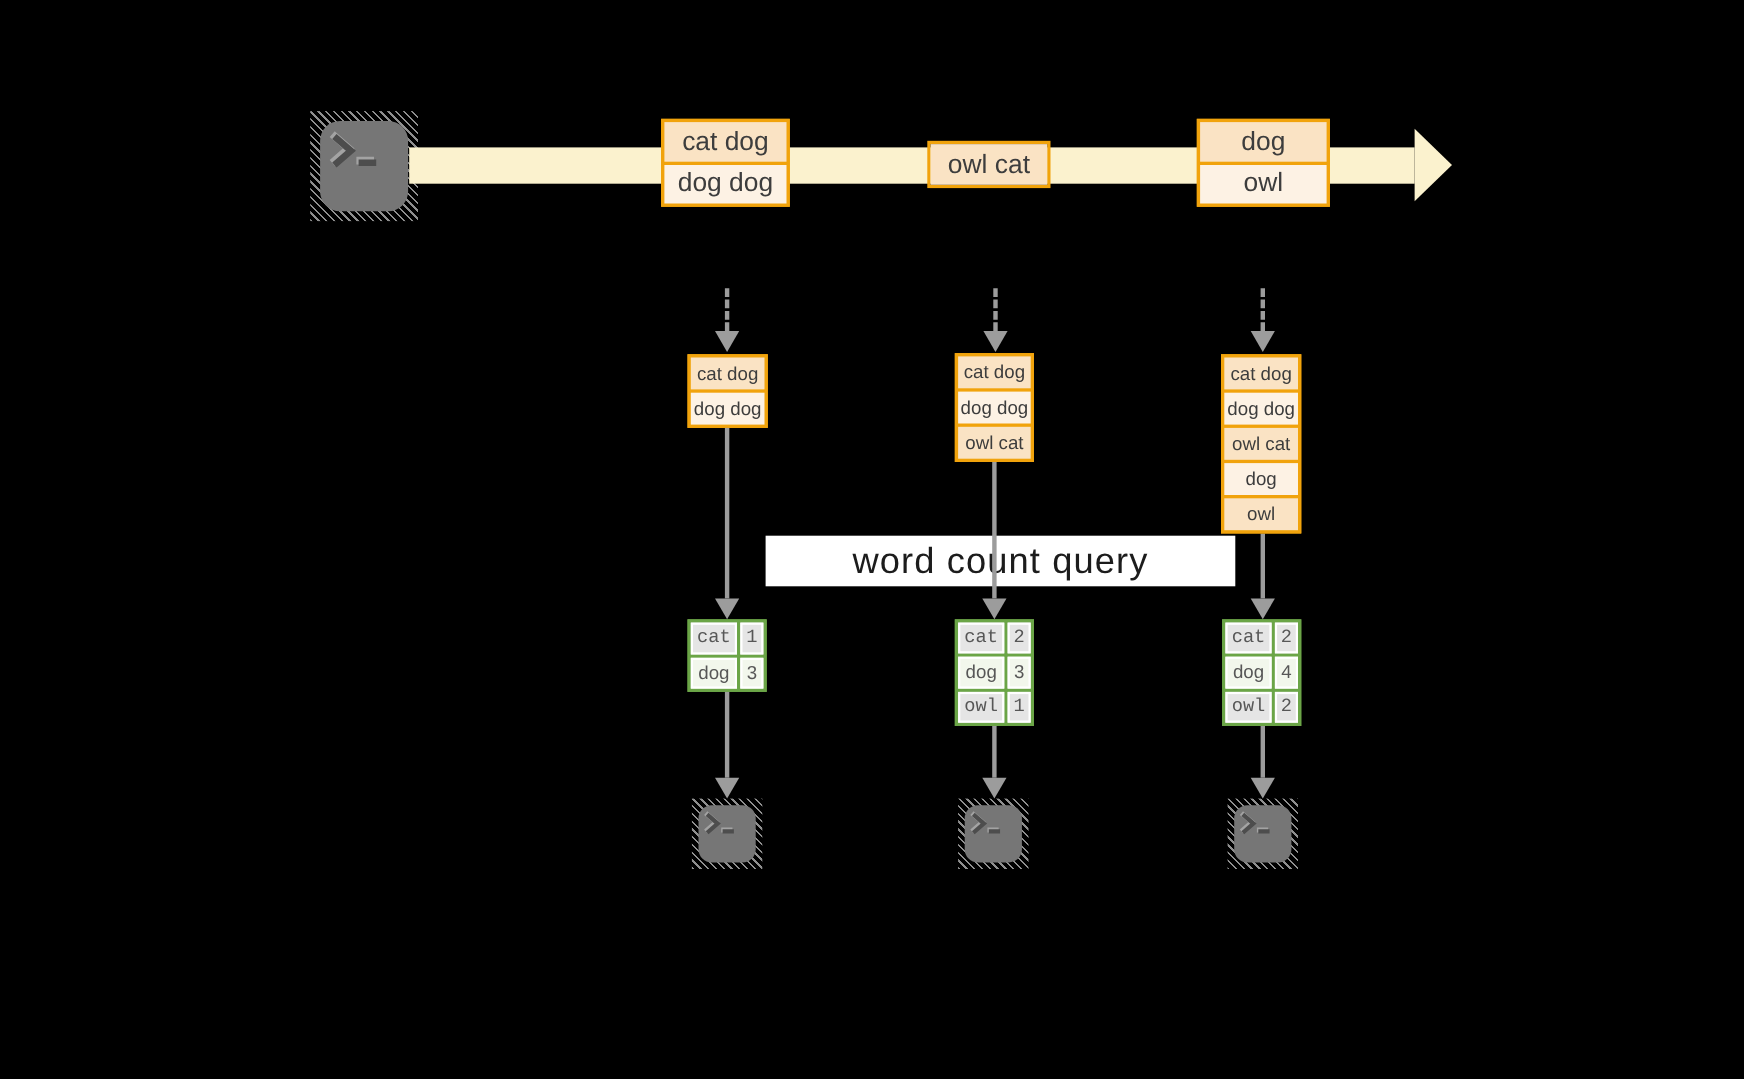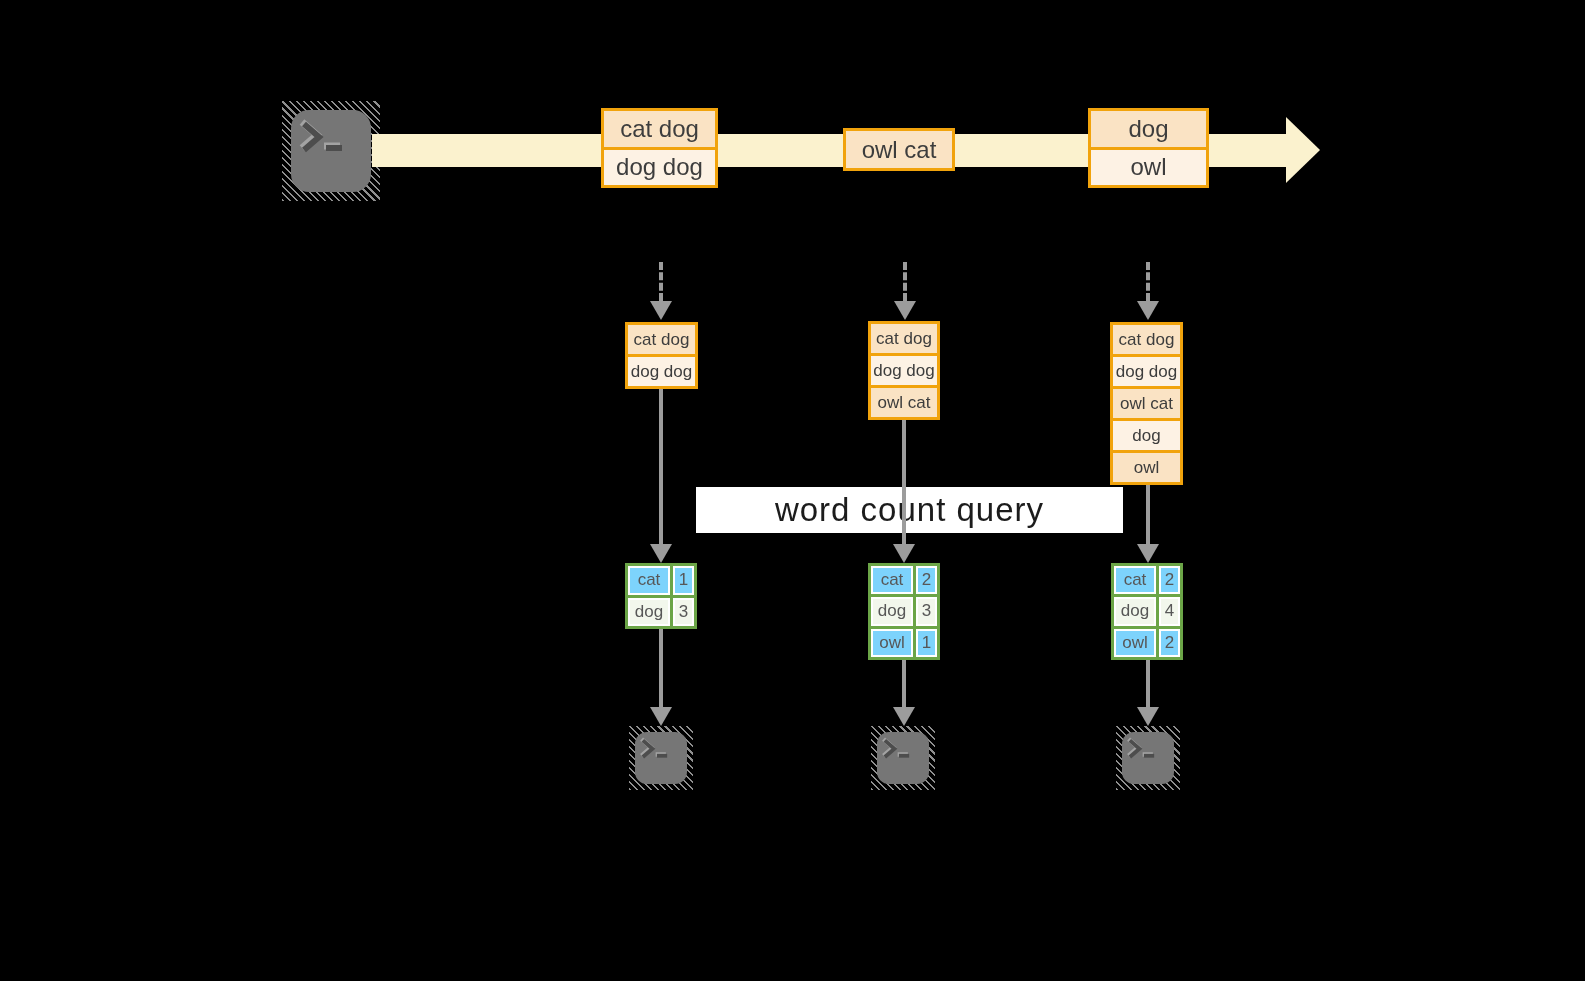--- a/index.html
+++ b/index.html
@@ -69,21 +69,21 @@
   .gtable{
     position:absolute;box-sizing:border-box;z-index:2;
     border:3px solid #6BA547;background:#6BA547;
     display:grid;grid-template-columns:42px 21px;gap:3px;
   }
   .gcell{
     box-sizing:border-box;border:2px solid #FFFFFF;
     display:flex;align-items:center;justify-content:center;
     font-size:17px;color:#575757;white-space:nowrap;
   }
-  .gdark{background:#7dd3fc;}
+  .gdark{background:#e5e5e5;font-family:Liberation Mono, monospace;}
   .glight{background:#F2F7EC;}
 </style>
 </head>
 <body>
 
 <div class="canvas">
 
   <div class="terminal term-lg" style="left:282px;top:101px;">
     <div class="term-body"></div>
     <svg class="prompt" viewBox="0 0 50 40">

